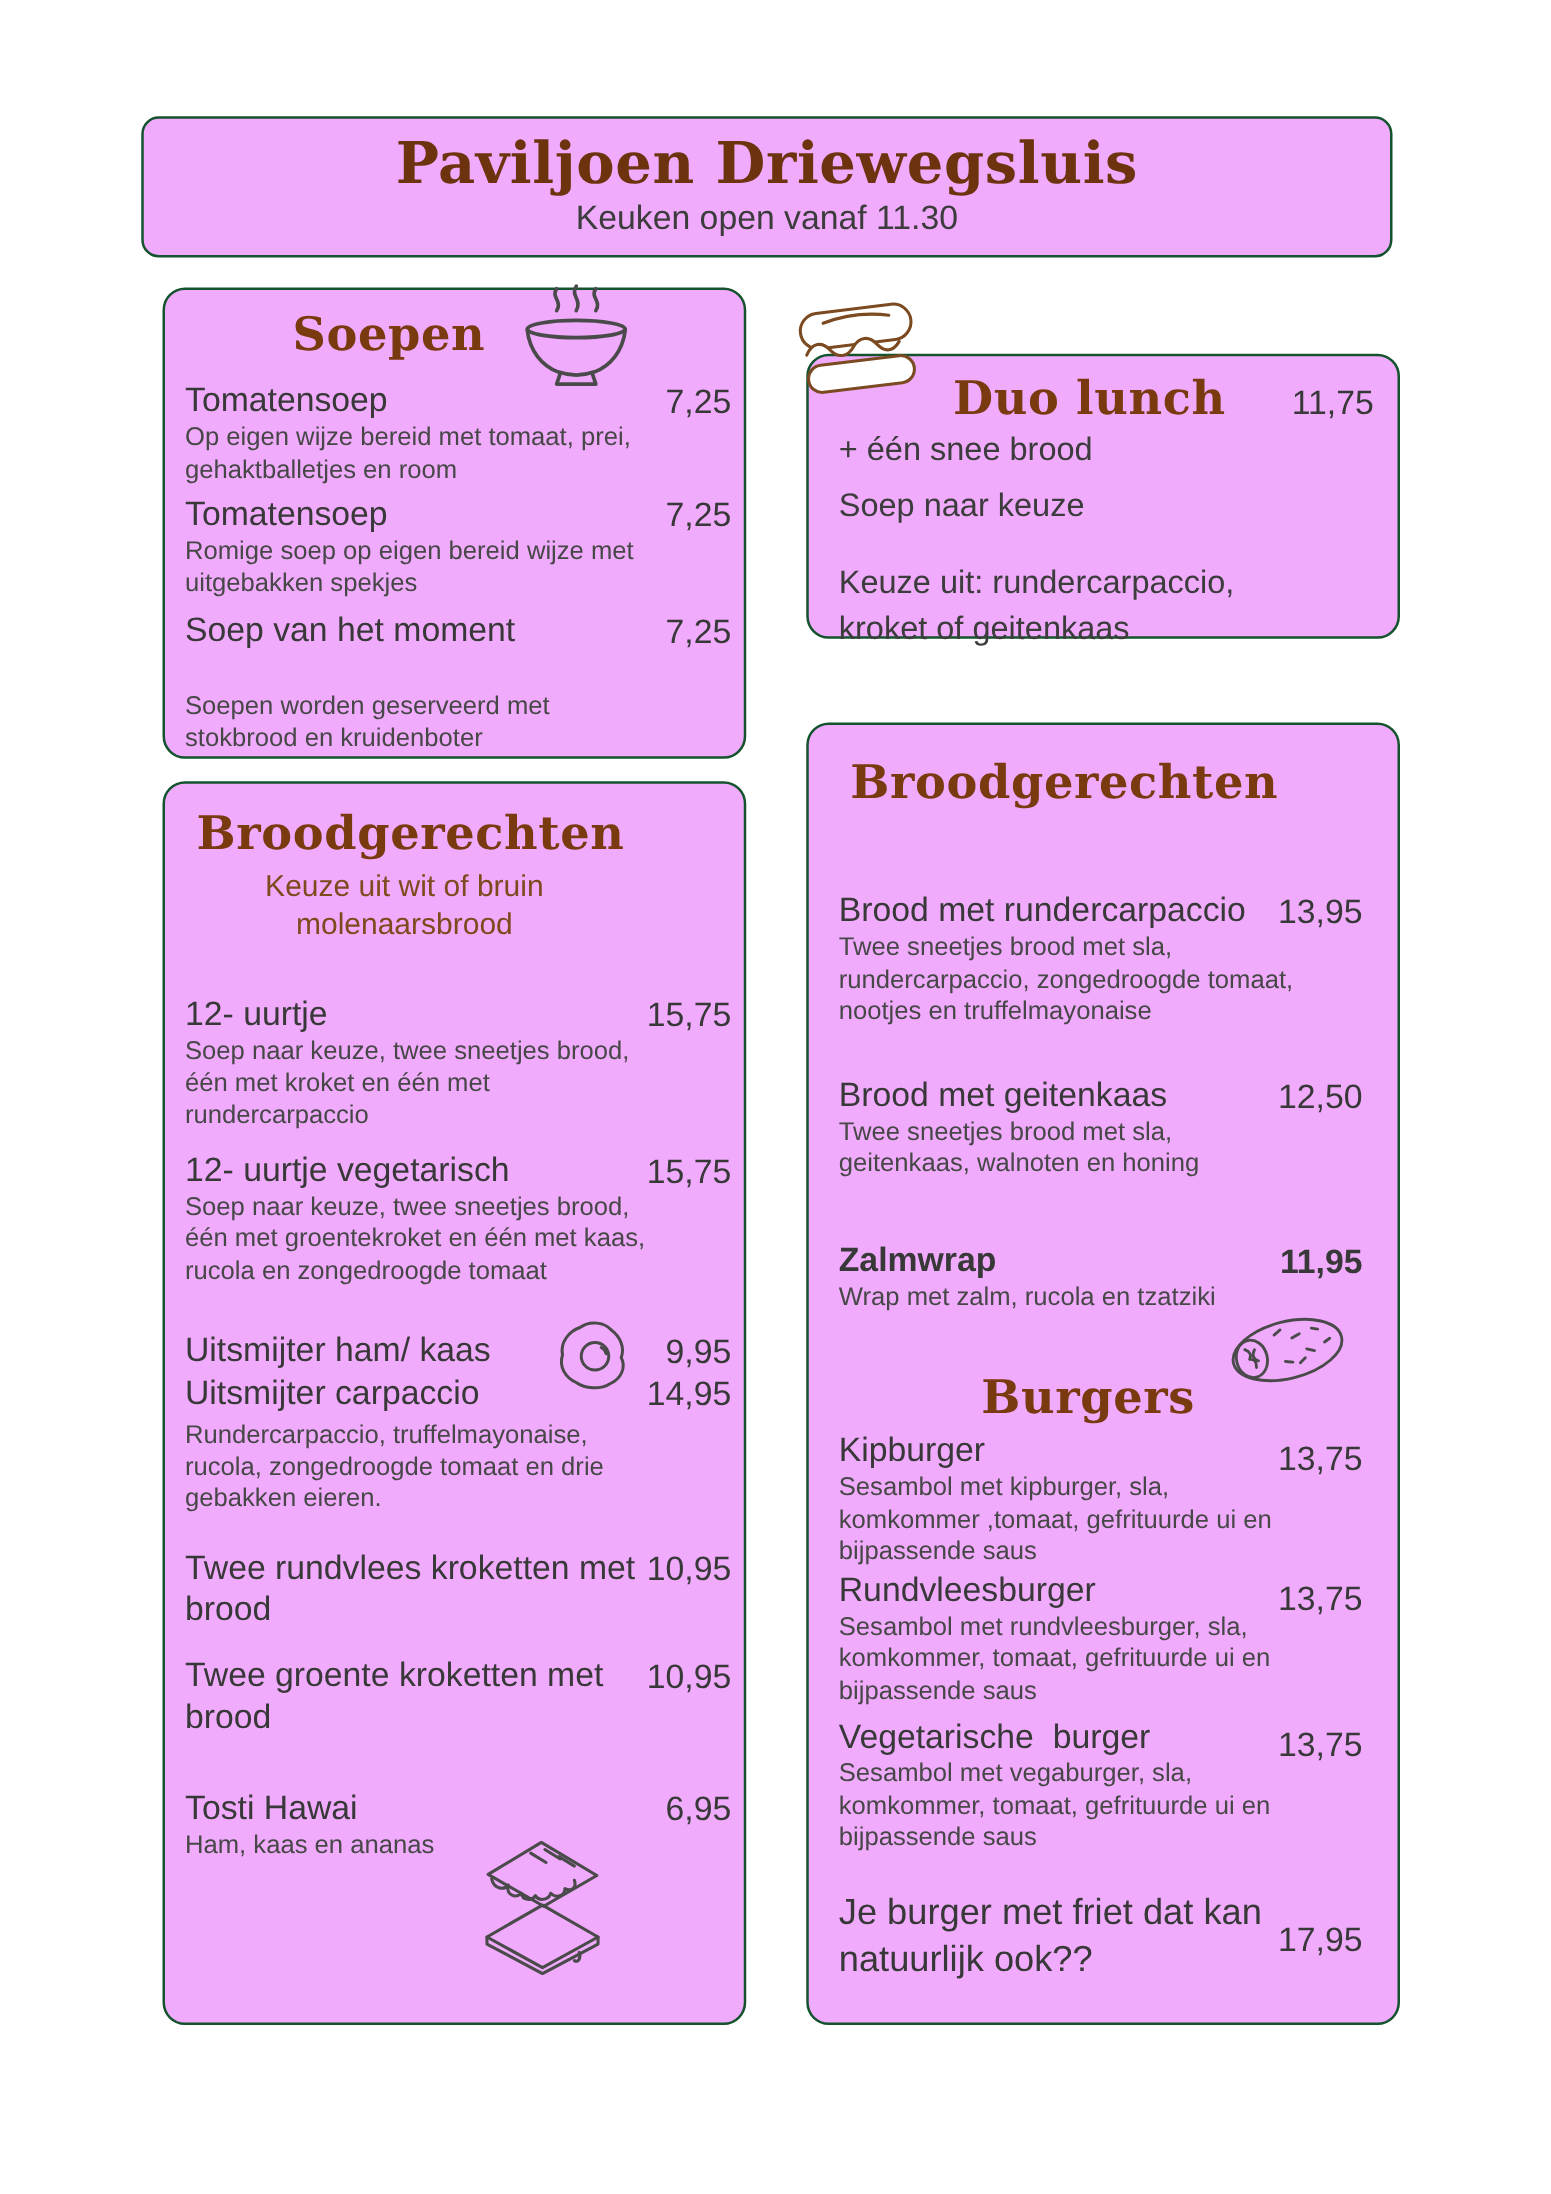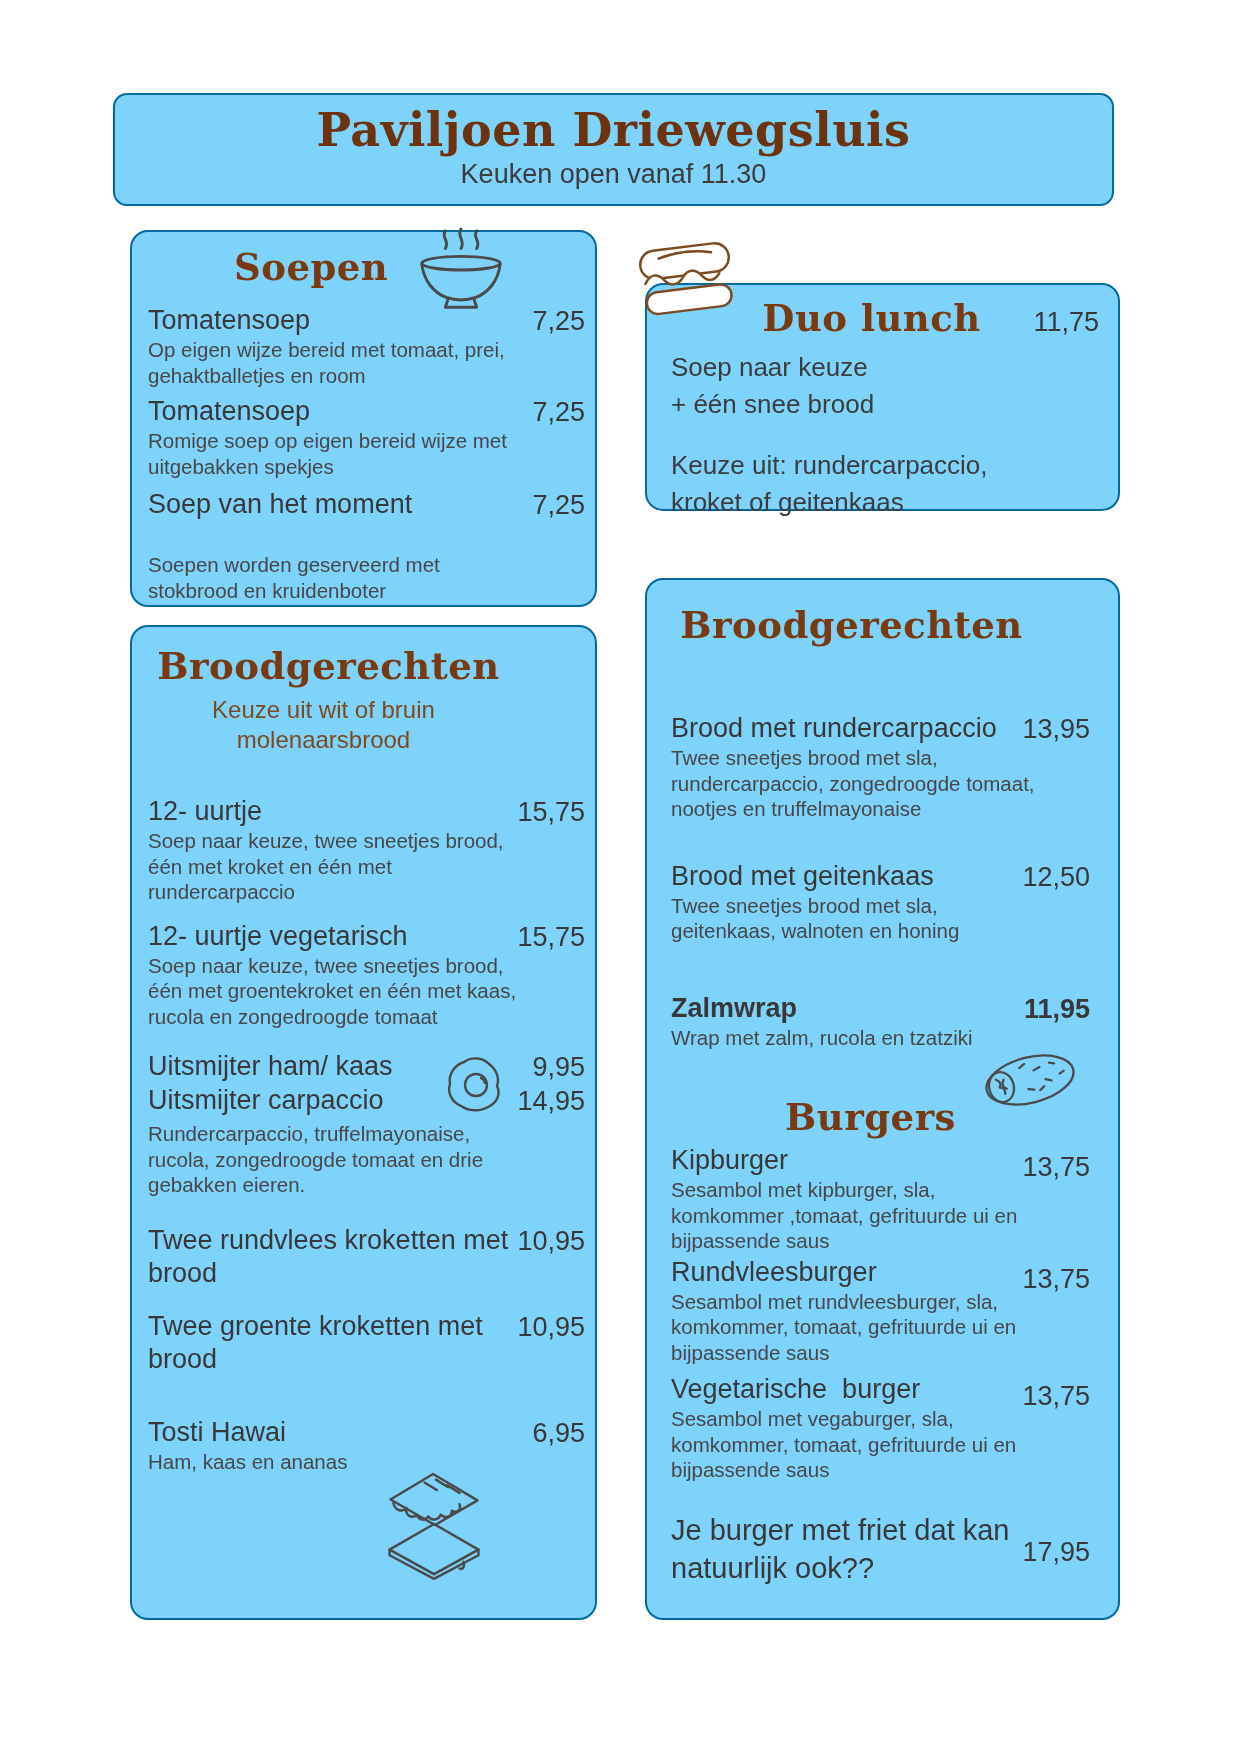--- a/index.html
+++ b/index.html
@@ -1,18 +1,18 @@
 <!DOCTYPE html>
 <html><head>
 <meta charset="utf-8">
 <style>
   html,body{margin:0;padding:0;background:#ffffff;}
   .canvas{position:relative;width:1241px;height:1755px;background:#fff;overflow:hidden;
           font-family:"Liberation Sans", sans-serif;color:#3f3f3f;}
-  .box{position:absolute;border:2px solid #0369a1;border-radius:18px;background:#7dd3fc;box-sizing:border-box;}
+  .box{position:absolute;border:2px solid #14532d;border-radius:18px;background:#f0abfc;box-sizing:border-box;}
   #header-box{left:113px;top:93px;width:1001px;height:113px;border-radius:14px;text-align:center;}
   #soepen-box{left:130px;top:230px;width:467px;height:377px;padding:0 16px;}
   #duo-box{left:645px;top:283px;width:475px;height:228px;padding:0 24px;}
   #brood-l-box{left:130px;top:625px;width:467px;height:995px;padding:0 16px;}
   #brood-r-box{left:645px;top:578px;width:475px;height:1042px;padding:0 24px;}
 
   .main-title{font-family:"DejaVu Serif", serif;font-weight:bold;font-size:46px;line-height:52px;
               color:#6d330e;margin-top:9px;letter-spacing:.5px;}
   .main-sub{font-size:27px;line-height:32px;color:#3c3c3c;margin-top:2px;}
 
@@ -83,42 +83,42 @@
         <g transform="rotate(-7 56 48)">
           <rect x="10" y="12" width="94" height="30" rx="15" fill="#fff"></rect>
           <path d="M30 21 q28 -7 56 0" fill="none"></path>
           <path d="M13 46 c6 -10 14 -10 20 -2 c6 8 14 8 20 0 c6 -8 14 -8 20 0 c6 8 13 8 19 0" fill="#fff"></path>
           <rect x="12" y="56" width="90" height="23" rx="11.5" fill="#fff"></rect>
         </g>
       </svg>
     </span>
     <div class="stitle" style="margin-top:10px;text-align:center;padding-right:22px;">Duo lunch</div>
     <span class="duo-price">11,75</span>
+    <div class="duo-line">+ één snee brood</div>
     <div class="duo-line" style="margin-top:8px;">Soep naar keuze</div>
-    <div class="duo-line">+ één snee brood</div>
     <div class="duo-keuze" style="margin-top:24px;">Keuze uit: rundercarpaccio, kroket of geitenkaas</div>
   </div>
 
   <div class="box pl" id="brood-l-box">
     <div class="stitle" style="margin-top:16px;text-align:center;padding-right:70px;">Broodgerechten</div>
     <div class="ssub" style="margin-top:6px;padding-right:80px;">Keuze uit wit of bruin molenaarsbrood</div>
 
     <div class="mrow" style="margin-top:40px;">
       <span class="mname">12- uurtje</span>
       <span class="mprice">15,75</span>
     </div>
     <div class="mdesc">Soep naar keuze, twee sneetjes brood, één met kroket en één met rundercarpaccio</div>
 
     <div class="mrow" style="margin-top:15px;">
       <span class="mname">12- uurtje vegetarisch</span>
       <span class="mprice">15,75</span>
     </div>
     <div class="mdesc">Soep naar keuze, twee sneetjes brood, één met groentekroket en één met kaas, rucola en zongedroogde tomaat</div>
 
-    <div class="mrow" style="margin-top:21px;">
+    <div class="mrow" style="margin-top:35px;">
       <span class="mname">Uitsmijter ham/ kaas</span>
       <span class="mprice">9,95</span>
     </div>
 
     <div class="mrow" style="margin-top:1px;">
       <span class="mname">Uitsmijter carpaccio</span>
       <span class="mprice">14,95</span>
     </div>
     <div class="mdesc" style="margin-top:4px;">Rundercarpaccio, truffelmayonaise, rucola, zongedroogde tomaat en drie gebakken eieren.</div>
 

